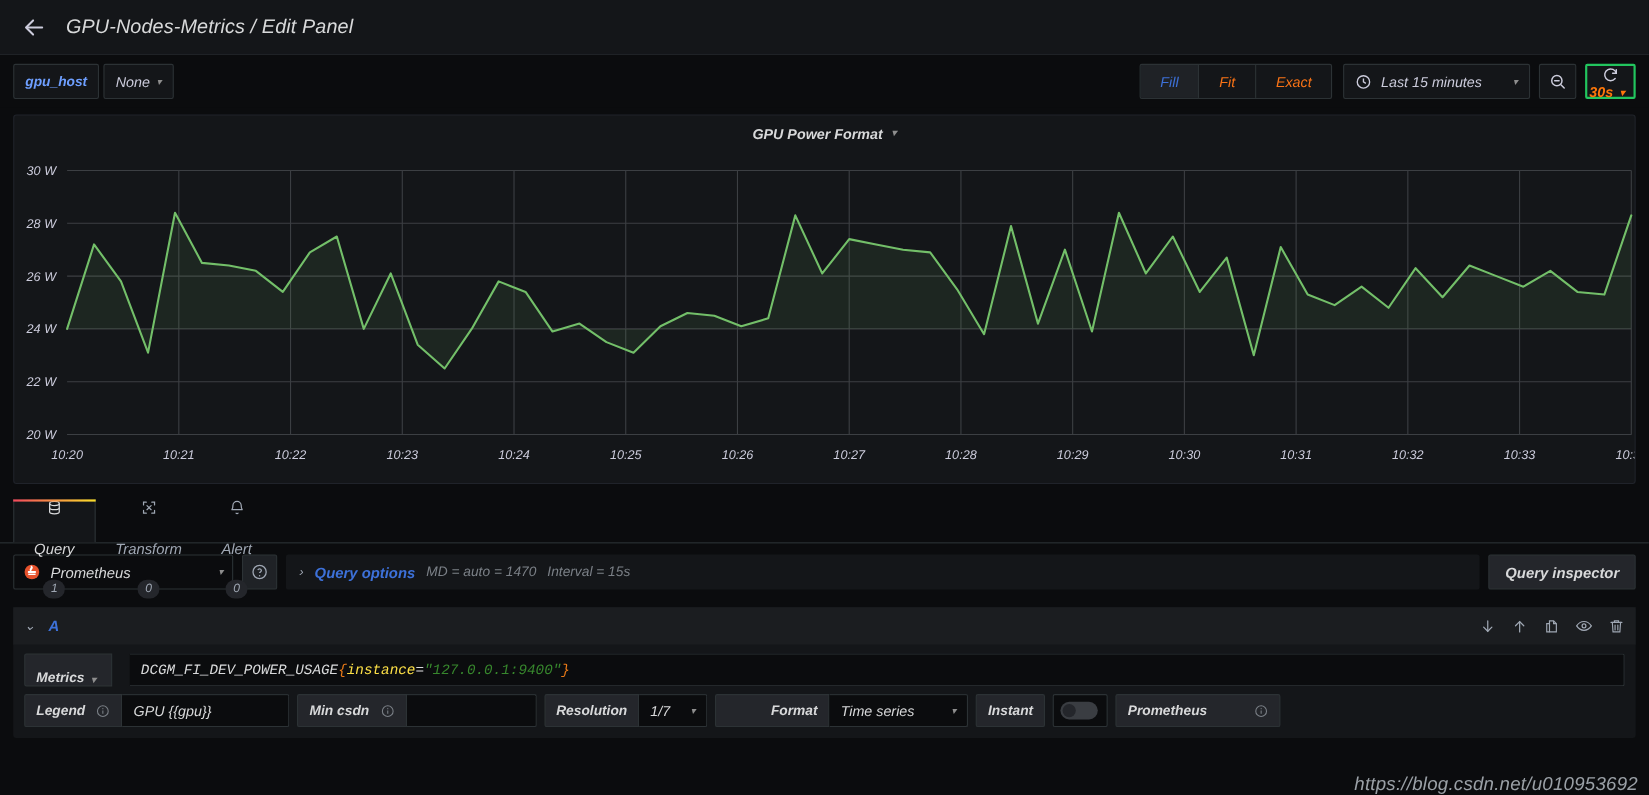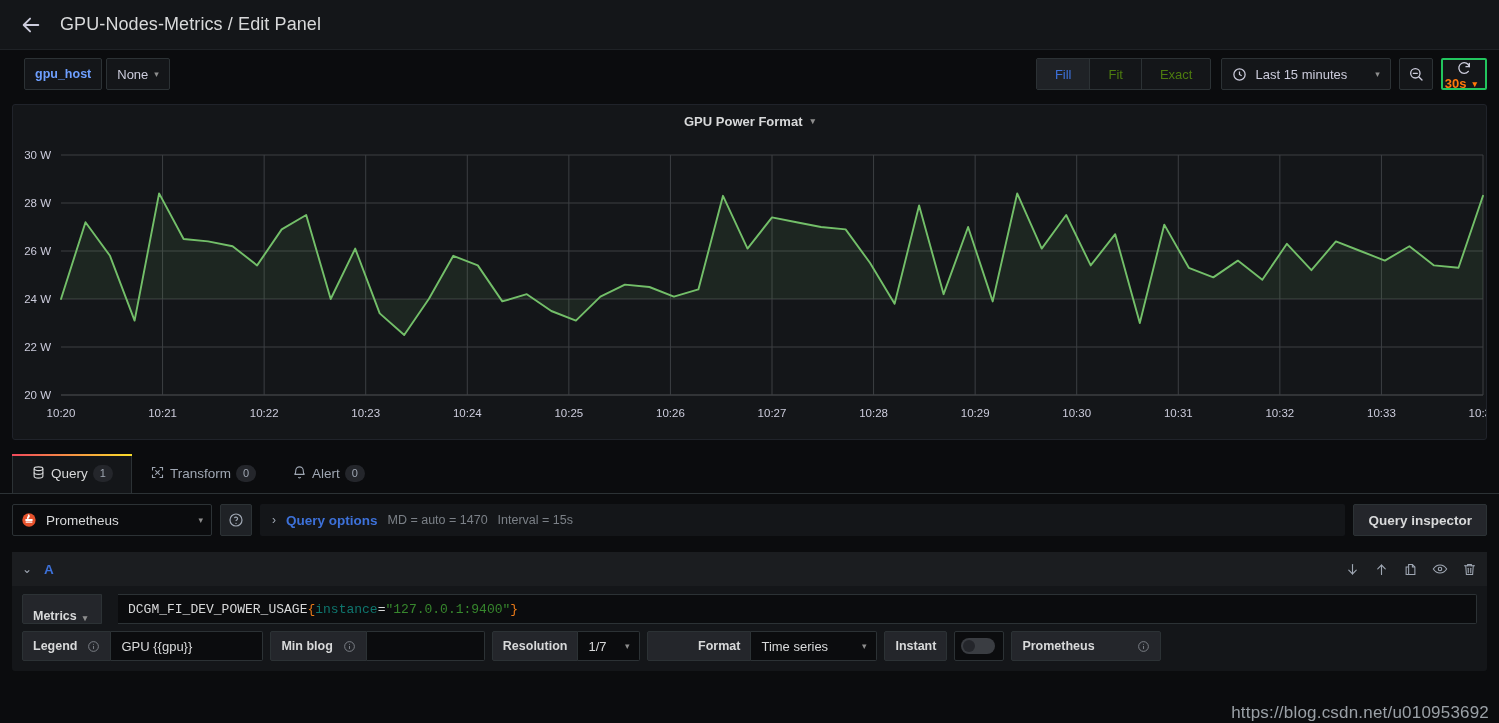--- a/index.html
+++ b/index.html
@@ -3,21 +3,21 @@
 <meta charset="utf-8">
 <style>
   * { box-sizing: border-box; margin: 0; padding: 0; }
   html, body {
     width: 1499px; height: 723px;
     background: #0b0c0e;
     font-family: "Liberation Sans", sans-serif;
     color: #d8d9da;
     overflow: hidden;
   }
-  #app { position: relative; width: 1499px; height: 723px; }
+  #app { position: relative; width: 1499px; height: 723px; font-style: italic; }
 
   
   .topbar {
     height: 50px; background: #141619;
     display: flex; align-items: center;
     border-bottom: 1px solid #1f2226;
     padding-left: 14px;
   }
   .back-btn {
     width: 34px; height: 34px; display: flex;
@@ -25,40 +25,40 @@
     cursor: pointer; color: #ccccdc;
   }
   .page-title {
     font-size: 18px; color: #d8d9da; margin-left: 12px;
     font-weight: 400; letter-spacing: .1px;
   }
 
   
   .controls {
     height: 48px; display: flex; align-items: center;
-    padding: 0 12px; background: #0b0c0e; margin-left: 12px;
+    padding: 0 12px; background: #0b0c0e;
   }
   .pill {
     height: 32px; border: 1px solid #2c3235; background: #141619;
     border-radius: 2px; display: flex; align-items: center;
     padding: 0 10px; font-size: 13px; color: #ccccdc;
     cursor: pointer; white-space: nowrap;
   }
   .pill.var-name { color: #6e9fff; font-weight: bold; font-size: 12.5px; }
   .pill + .pill { margin-left: 4px; }
   .chev { margin-left: 6px; font-size: 9px; color: #8e8e8e; }
 
   .right-controls { margin-left: auto; display: flex; align-items: center; }
   .seg-group {
     display: flex; border: 1px solid #2c3235; border-radius: 2px;
     overflow: hidden; height: 32px; background: #141619;
   }
   .seg {
     padding: 0 18px; display: flex; align-items: center;
-    font-size: 13px; color: #4d7c0f; cursor: pointer;
+    font-size: 13px; color: #f97316; cursor: pointer;
     border-right: 1px solid #2c3235;
   }
   .seg:last-child { border-right: none; }
   .seg.active { color: #3d71d9; background: #1f2226; }
 
   .time-picker {
     margin-left: 10px; height: 32px; border: 1px solid #2c3235;
     background: #141619; border-radius: 2px; display: flex;
     align-items: center; padding: 0 10px; font-size: 13px;
     color: #ccccdc; cursor: pointer;
@@ -103,23 +103,23 @@
   .gridline { stroke: #3c3f43; stroke-width: 1; }
   .axisline { stroke: #3c3f43; stroke-width: 1; }
 
   
   .tabs {
     margin-top: 14px; height: 40px; display: flex;
     align-items: stretch; border-bottom: 1px solid #2c3235;
     padding-left: 12px;
   }
   .tab {
-    display: flex; align-items: center; gap: 5px;
+    display: flex; align-items: center; gap: 20px;
     padding: 0 18px; font-size: 13.5px; color: #9fa7b3;
-    cursor: pointer; position: relative; font-weight: 500;
+    cursor: pointer; position: relative; font-weight: 500; flex-direction: column;
   }
   .tab.active {
     color: #d8d9da; background: #141619;
     border-left: 1px solid #2c3235; border-right: 1px solid #2c3235;
   }
   .tab.active::before {
     content: ""; position: absolute; left: -1px; right: -1px; top: 0;
     height: 2px; background: linear-gradient(90deg,#f2495c,#fade2a);
   }
   .tab-badge {
@@ -183,21 +183,21 @@
     font-size: 12.5px; color: #d8d9da; font-weight: bold; cursor: pointer;
   }
   .expr-input {
     flex: 1; height: 30px; background: #0b0c0e;
     border: 1px solid #2c3235; border-left: none; border-radius: 0 2px 2px 0;
     display: flex; align-items: center; padding: 0 10px;
     font-family: "Liberation Mono", monospace; font-size: 13px;
     color: #d8d9da; cursor: text; white-space: nowrap; overflow: hidden; margin-left: 16px;
   }
   .tok-brace { color: #eb7b18; }
-  .tok-label { color: #0f766e; }
+  .tok-label { color: #fde047; }
   .tok-string { color: #37872d; }
   .tok-eq { color: #d8d9da; }
 
   .opts-line { display: flex; align-items: stretch; margin-top: 7px; gap: 0; }
   .fgroup { display: flex; align-items: stretch; margin-right: 7px; }
   .flabel {
     height: 30px; background: #24262b; border: 1px solid #2c3235;
     border-radius: 2px 0 0 2px; display: flex; align-items: center;
     padding: 0 10px; font-size: 12.5px; color: #d8d9da; font-weight: bold;
     gap: 10px; white-space: nowrap; justify-content: flex-end;
@@ -491,21 +491,21 @@
                   <line x1="12" y1="11" x2="12" y2="16.5"></line>
                   <circle cx="12" cy="7.8" r="1" fill="currentColor" stroke="none"></circle>
                 </svg>
             </span>
           </div>
           <div class="finput" style="width:152px">GPU {{gpu}}</div>
         </div>
 
         <div class="fgroup">
           <div class="flabel">
-            <span>Min blog</span>
+            <span>Min csdn</span>
             <span class="info-ico">
               <svg width="13" height="13" viewBox="0 0 24 24" fill="none" stroke="currentColor" stroke-width="1.8">
                   <circle cx="12" cy="12" r="9"></circle>
                   <line x1="12" y1="11" x2="12" y2="16.5"></line>
                   <circle cx="12" cy="7.8" r="1" fill="currentColor" stroke="none"></circle>
                 </svg>
             </span>
           </div>
           <div class="finput" style="width:118px"></div>
         </div>

